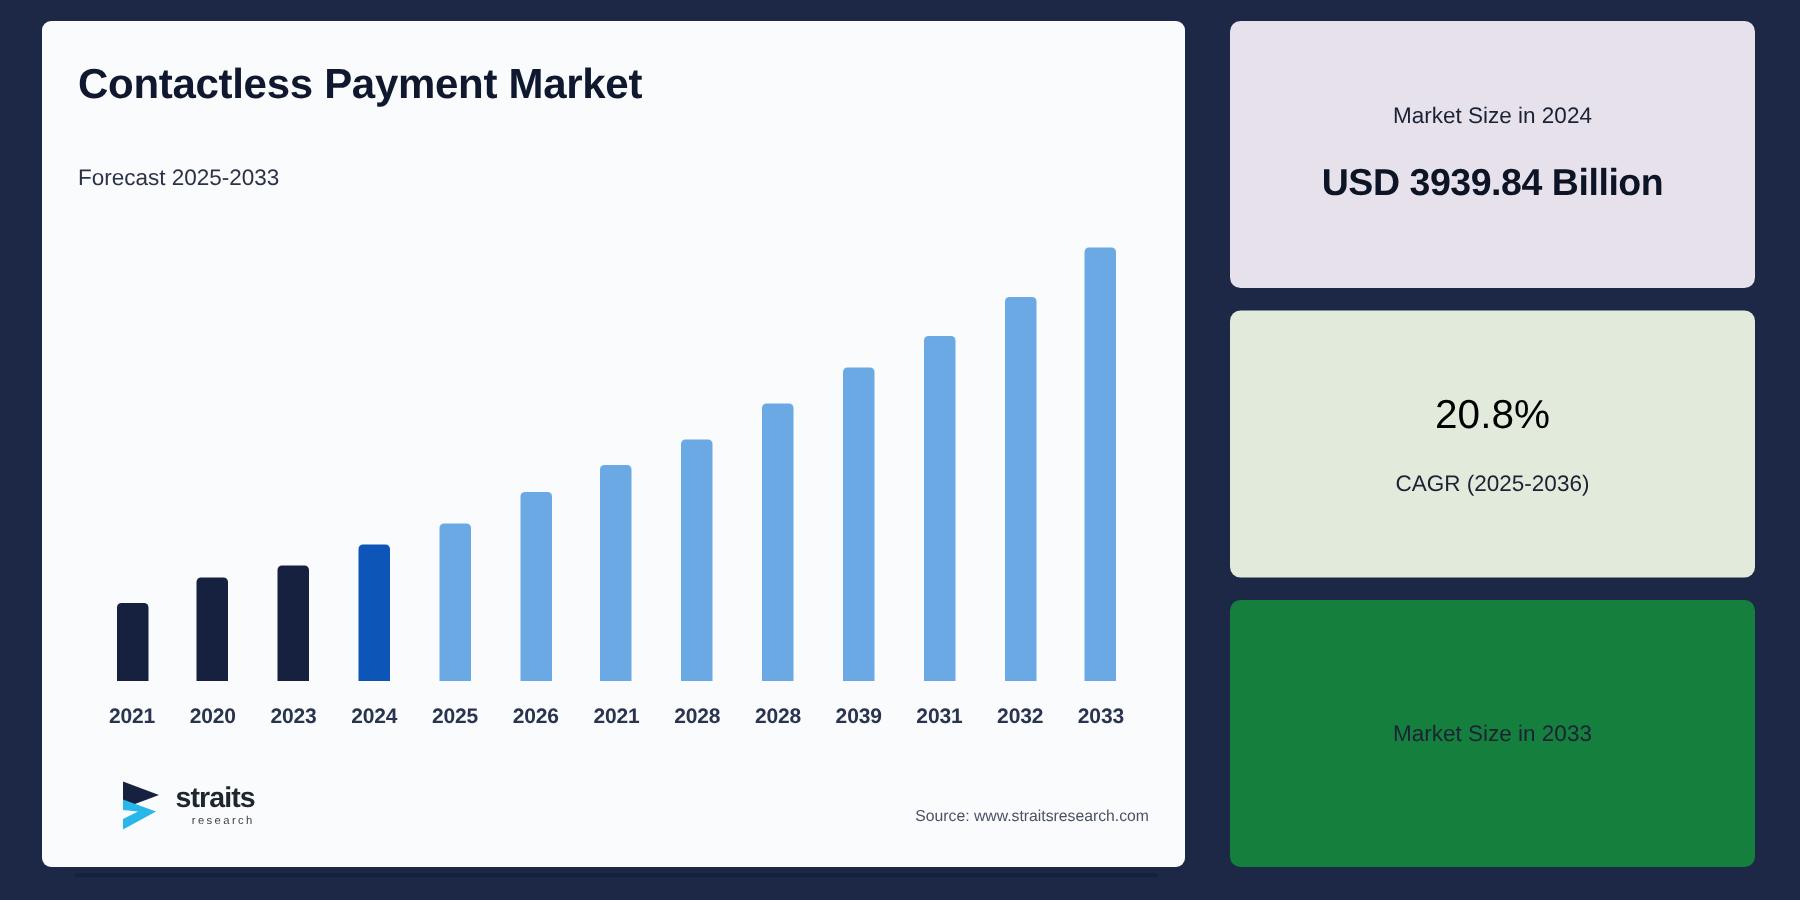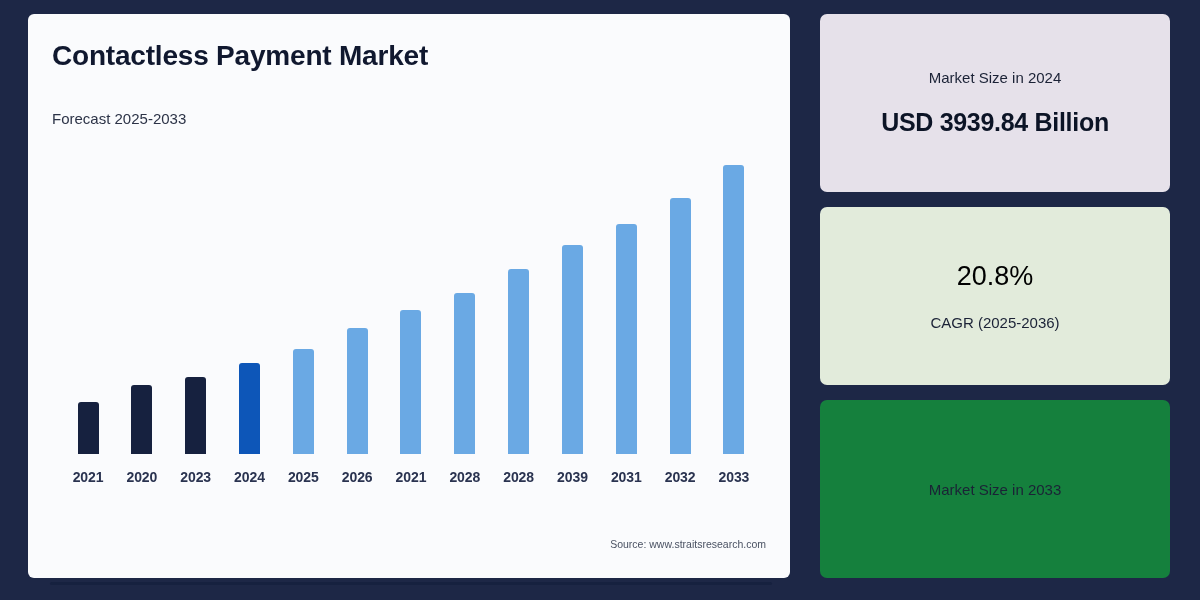--- a/index.html
+++ b/index.html
@@ -226,20 +226,30 @@
         <div class="xlabel">2026</div>
         <div class="xlabel">2021</div>
         <div class="xlabel">2028</div>
         <div class="xlabel">2028</div>
         <div class="xlabel">2039</div>
         <div class="xlabel">2031</div>
         <div class="xlabel">2032</div>
         <div class="xlabel">2033</div>
       </div>
 
+    <div class="logo-wrap">
+      <svg class="logo-mark" viewBox="0 0 30 36">
+        <polygon points="2,2 26,11 2,20" fill="#16213f"></polygon>
+        <polygon points="2,14 24,22 2,34 2,27 12,22 2,21" fill="#29b6e8"></polygon>
+      </svg>
+      <div class="logo-text">
+        <div class="logo-name">straits</div>
+        <div class="logo-sub">research</div>
+      </div>
+    </div>
 
     <div class="source">Source: www.straitsresearch.com</div>
   </div>
 
   <div class="cards" id="cards">
       <div class="card" style="background: rgb(230, 225, 234);">
         <div class="card-label">Market Size in 2024</div>
         <div class="card-value">USD 3939.84 Billion</div>
       </div>
       <div class="card" style="background: rgb(226, 235, 219);">

